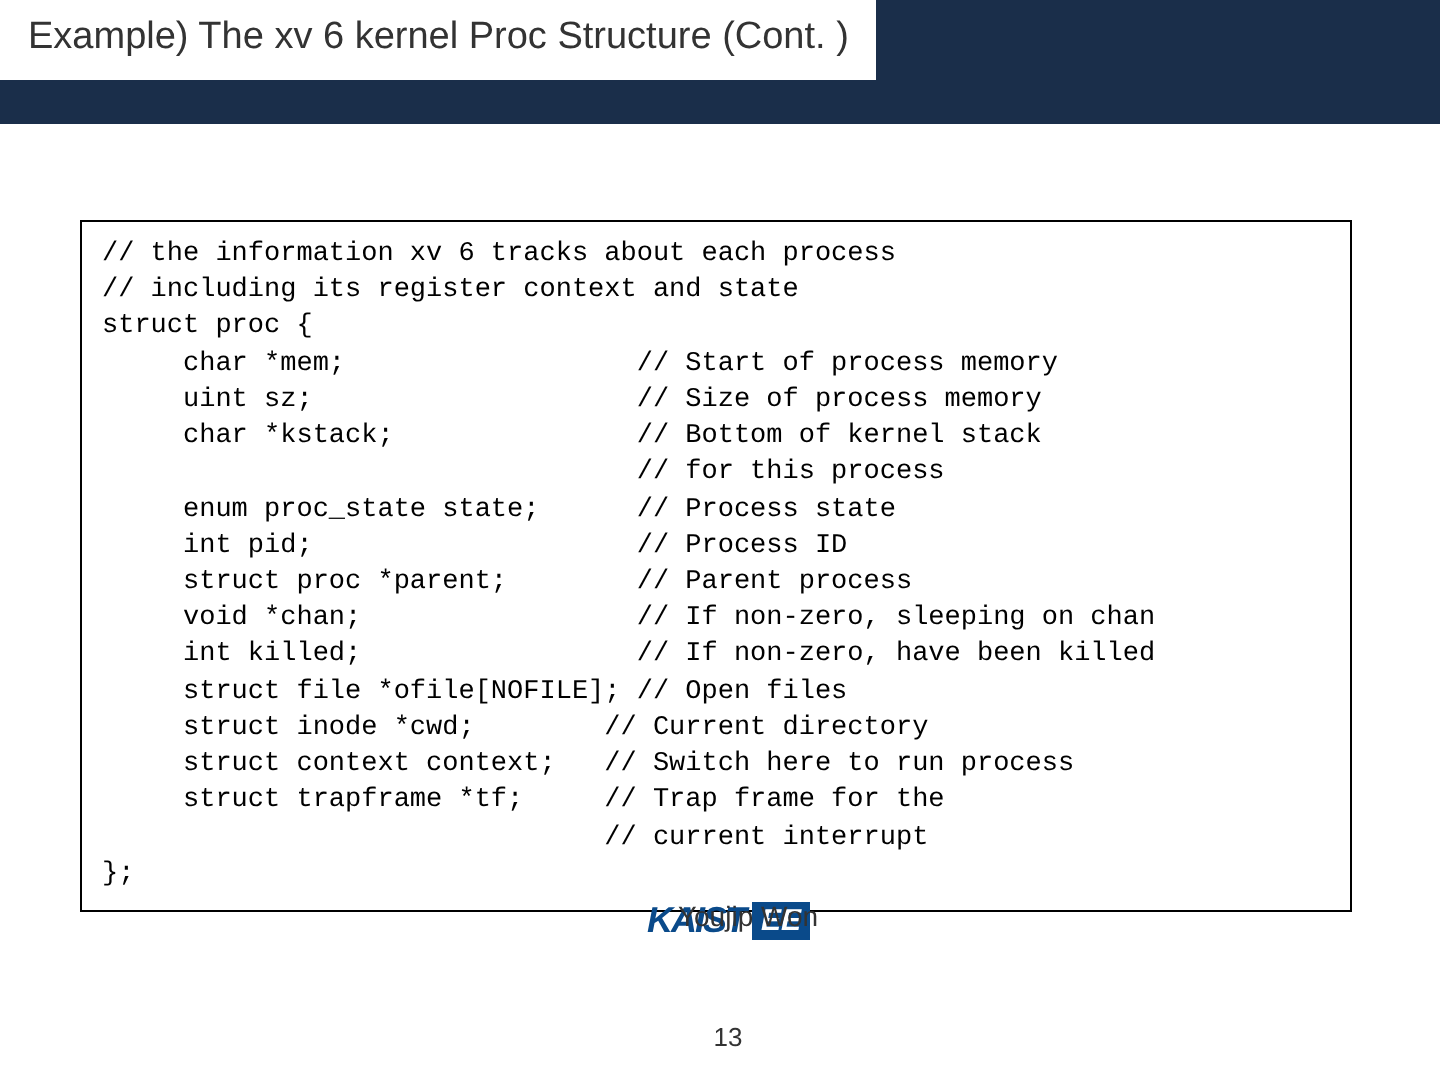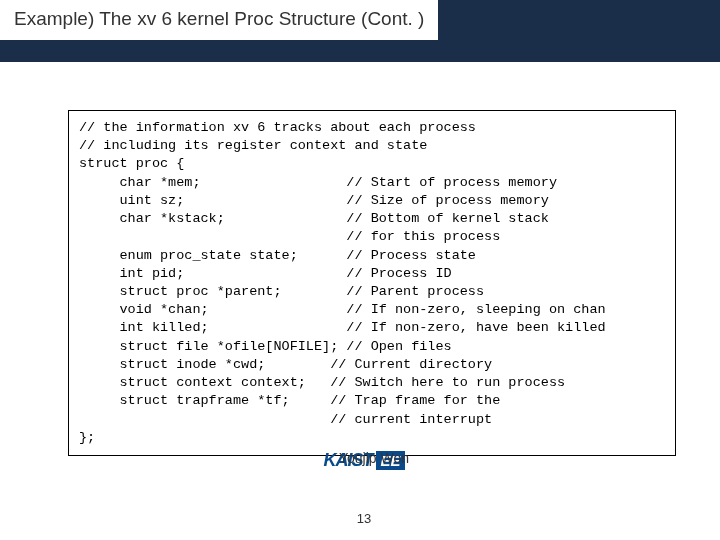--- a/index.html
+++ b/index.html
@@ -20,21 +20,21 @@
       align-items: flex-start;
     }
     .title-text {
       background: #fff;
       color: #333;
       font-size: 19px;
       padding: 8px 14px 10px 14px;
       font-weight: 400;
     }
     .code-box {
-      margin: 48px 44px 0 68px;
+      margin: 48px 44px 0 40px;
       border: 1.5px solid #000;
       padding: 8px 10px;
       font-family: "Courier New", monospace;
       font-size: 13.5px;
       line-height: 1.35;
       color: #000;
       white-space: pre;
     }
     .footer {
       position: absolute;

